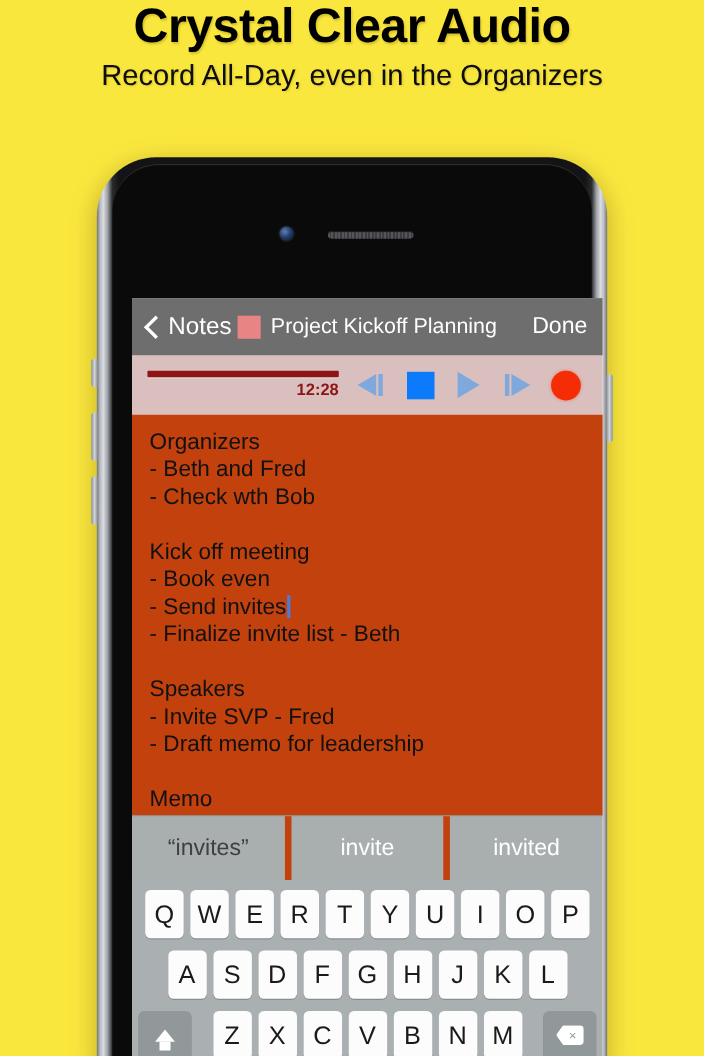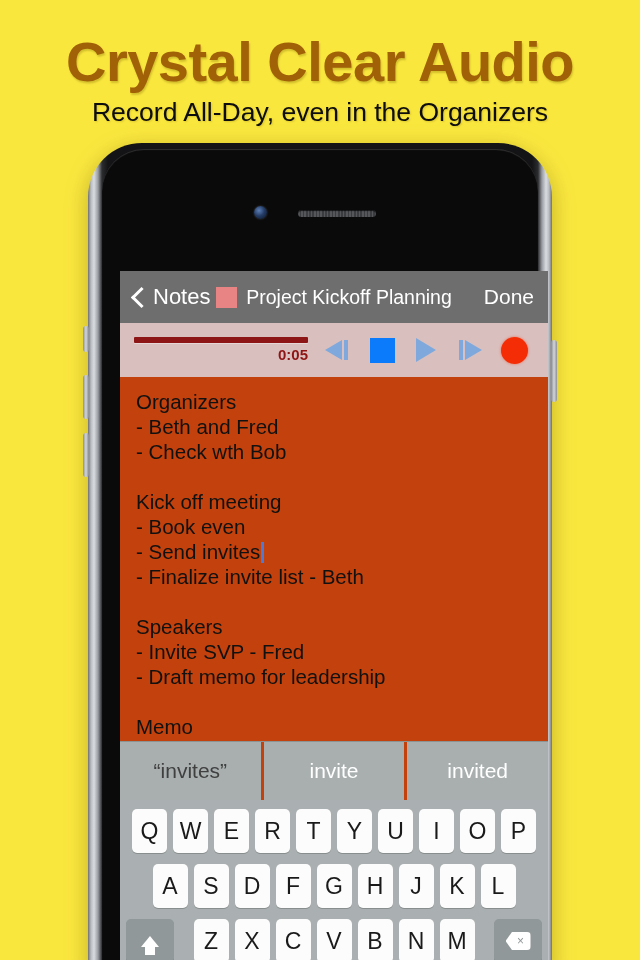--- a/index.html
+++ b/index.html
@@ -19,24 +19,24 @@
   .promo {
     position: absolute;
     top: 0; left: 0;
     width: 640px;
     height: 132px;
     text-align: center;
     z-index: 5;
   }
   .promo-title {
     margin: 0;
-    padding-top: 32px;
-    font-size: 56px;
+    padding-top: 0;
+    font-size: 44px;
     font-weight: bold;
-    color: #a16207;
+    color: #000000;
     letter-spacing: -0.5px;
     line-height: 1.08;
     text-shadow: 1px 2px 2px rgba(120,100,0,0.30);
     font-family: "Liberation Sans", sans-serif;
   }
   .promo-sub {
     margin: 0;
     padding-top: 6px;
     font-size: 26.5px;
     font-weight: normal;
@@ -317,21 +317,21 @@
     flex: 1;
     display: flex;
     align-items: center;
     justify-content: center;
     color: #FFFFFF;
     font-size: 21px;
     cursor: pointer;
     font-family: "Liberation Sans", sans-serif;
   }
   .suggest.literal { color: #404040; }
-  .suggest + .suggest { border-left: 3px solid #c2410c; }
+  .suggest + .suggest { border-left: 6px solid #c2410c; }
 
   
   .keyboard {
     background: #AAB0B1;
     padding: 9px 3px 0 3px;
     box-sizing: border-box;
     height: 228px;
   }
   .krow {
     display: flex;
@@ -425,21 +425,21 @@
         <div class="nav-center">
           <span class="nav-color-chip"></span>
           <span class="nav-title">Project Kickoff Planning</span>
         </div>
         <div class="nav-done">Done</div>
       </div>
 
       <div class="audiobar">
         <div class="progress-wrap">
           <div class="progress-track"></div>
-          <div class="progress-time">0:05</div>
+          <div class="progress-time">12:28</div>
         </div>
         <div class="ctrl">
           <span class="ic-stepback"></span>
         </div>
         <div class="ctrl">
           <span class="ic-stop"></span>
         </div>
         <div class="ctrl">
           <span class="ic-play"></span>
         </div>

